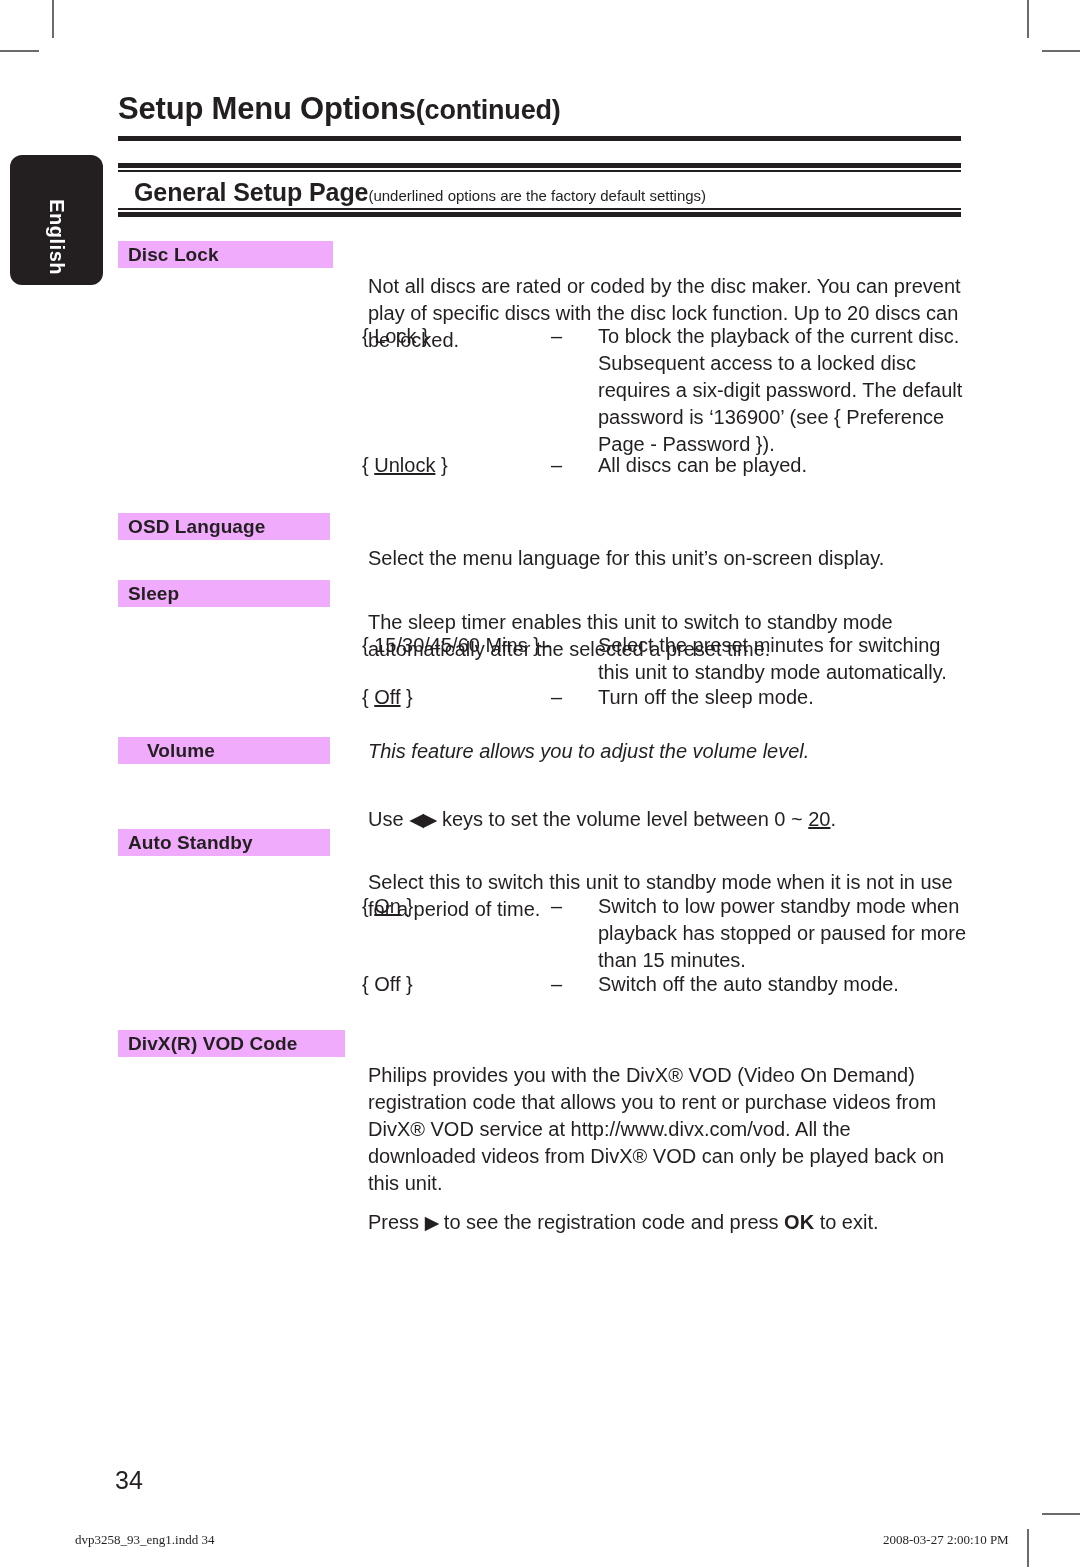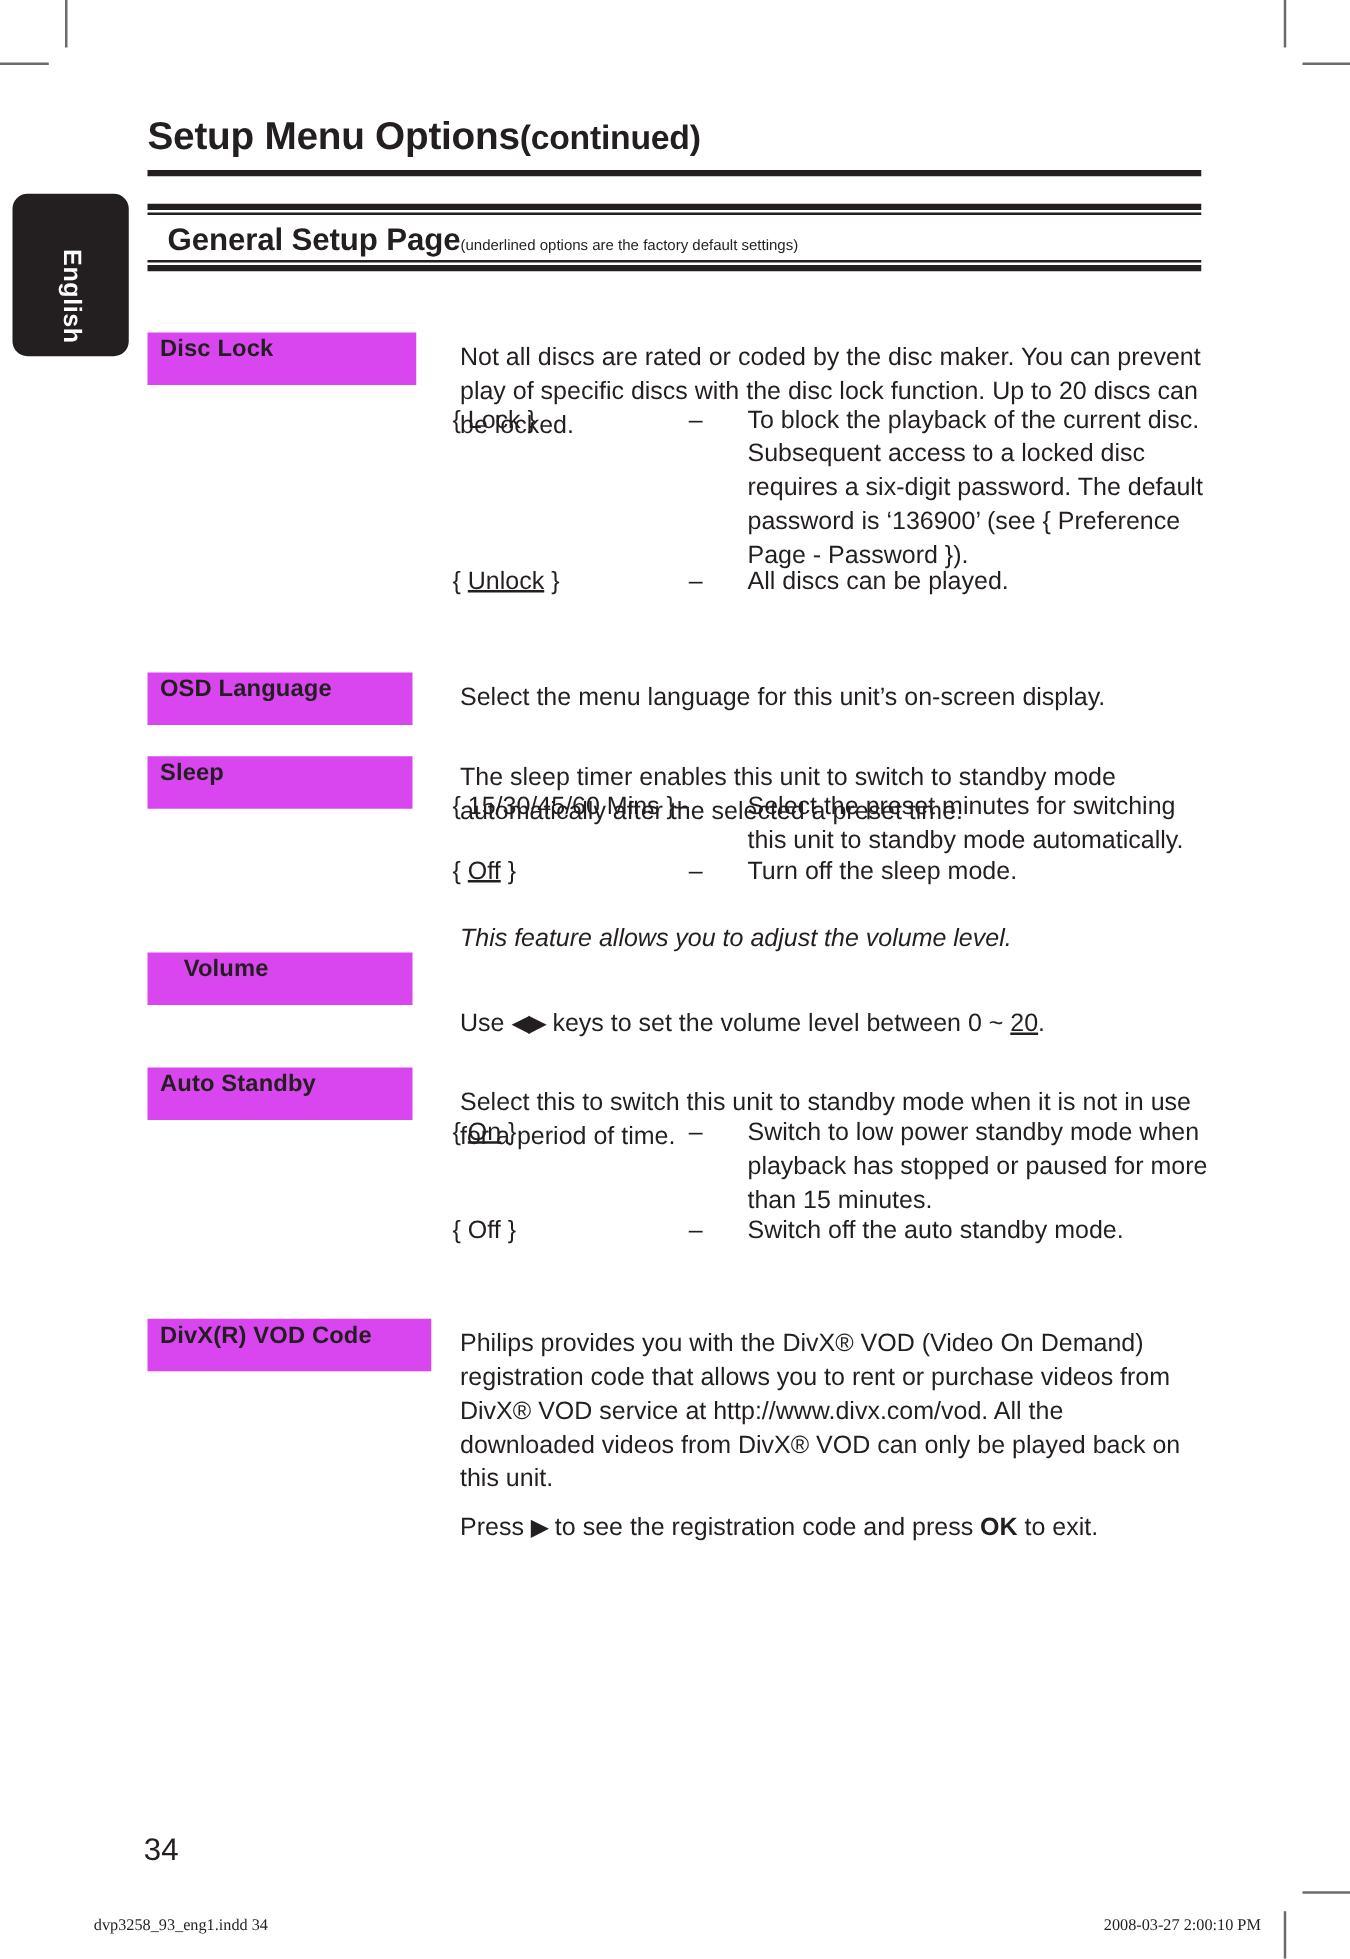--- a/index.html
+++ b/index.html
@@ -90,37 +90,36 @@
     top: 178px;
     font-size: 25px;
     white-space: nowrap;
   }
   .section-head .strong {
     font-weight: bold;
     letter-spacing: -0.1px;
   }
   .section-head .note {
     font-weight: normal;
-    font-size: 12px;
+    font-size: 15px;
   }
 
   
   .label-box {
     position: absolute;
-    background: #d946ef;
-    height: 42px;
+    background: #f0abfc;
+    height: 27px;
     padding: 3px 0 4px 10px;
     box-sizing: border-box;
     font-size: 19px;
     font-weight: bold;
     letter-spacing: 0.1px;
     line-height: 21px;
     color: #231f20;
     white-space: nowrap;
-    margin-top: 25px;
   }
 
   .body-text {
     position: absolute;
     font-size: 20px;
     line-height: 27px;
     color: #231f20;
     margin-top: 33px;
   }
   .body-text b { font-weight: bold; }

